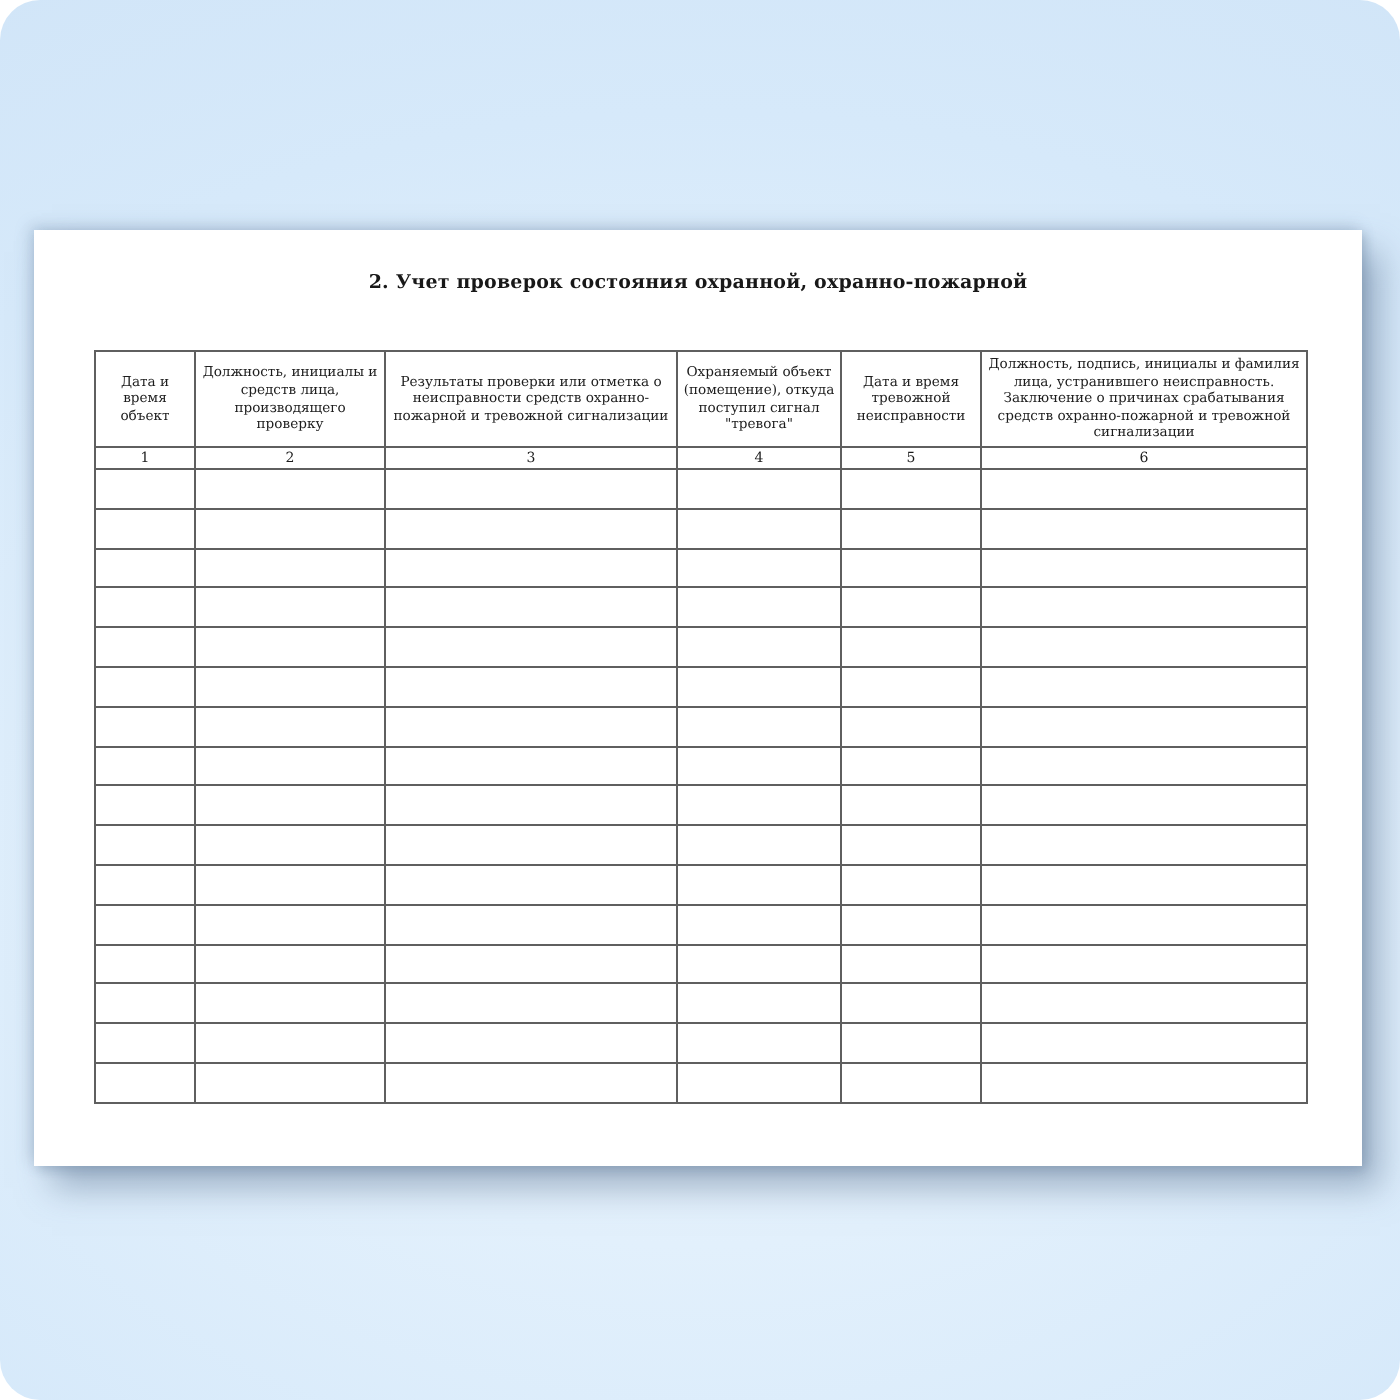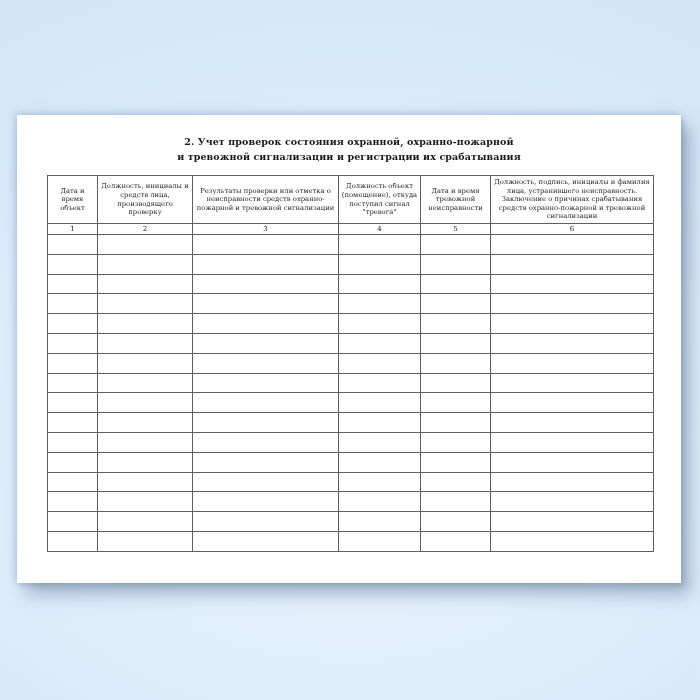--- a/index.html
+++ b/index.html
@@ -8,20 +8,21 @@
     font-family: "DejaVu Serif", "Liberation Serif", serif;
   }
   .stage {
     position: relative;
     width: 700px;
     height: 700px;
     overflow: hidden;
     background:
       radial-gradient(ellipse 120% 90% at 50% 62%,
         #eef6fe 0%, #e2f0fc 30%, #d6e9fa 60%, #cde2f6 100%);
+    border-radius: 20px;
   }
   .paper {
     position: absolute;
     left: 17px;
     top: 115px;
     width: 664px;
     height: 468px;
     background: #ffffff;
     box-shadow:
       -2px -2px 7px rgba(100, 125, 155, 0.28),
@@ -81,38 +82,37 @@
   }
 </style>
 </head>
 <body>
 
 <div class="stage">
   <div class="paper">
 
     <div class="doc-title">
       <div>2. Учет проверок состояния охранной, охранно-пожарной</div>
-      <div>и тревожной сигнализации и регистрации их срабатывания</div>
     </div>
 
     <table class="journal">
       <colgroup>
         <col style="width:50px">
         <col style="width:95px">
         <col style="width:146px">
         <col style="width:82px">
         <col style="width:70px">
         <col style="width:163px">
       </colgroup>
       <thead>
         <tr class="header-row">
           <th>Дата и время объект</th>
           <th>Должность, инициалы и средств лица, производящего проверку</th>
           <th>Результаты проверки или отметка о неисправности средств охранно-пожарной и тревожной сигнализации</th>
-          <th>Должность объект (помещение), откуда поступил сигнал "тревога"</th>
+          <th>Охраняемый объект (помещение), откуда поступил сигнал "тревога"</th>
           <th>Дата и время тревожной неисправности</th>
           <th>Должность, подпись, инициалы и фамилия лица, устранившего неисправность. Заключение о причинах срабатывания средств охранно-пожарной и тревожной сигнализации</th>
         </tr>
         <tr class="number-row">
           <td>1</td>
           <td>2</td>
           <td>3</td>
           <td>4</td>
           <td>5</td>
           <td>6</td>

